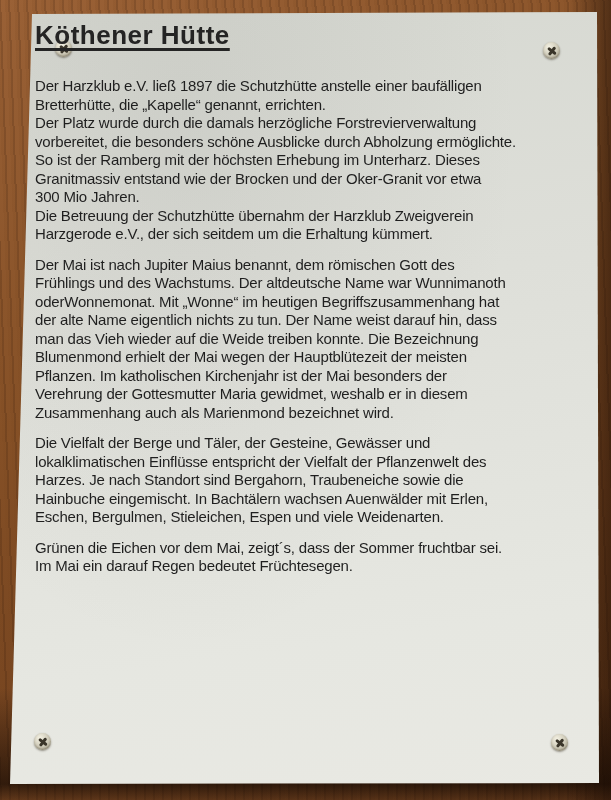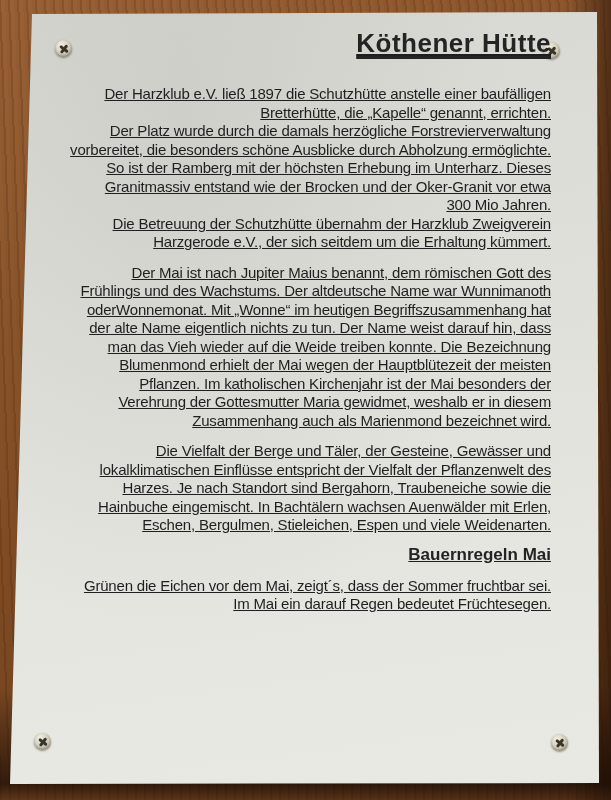--- a/index.html
+++ b/index.html
@@ -29,25 +29,24 @@
     inset: 0;
     clip-path: polygon(32px 14px, 597px 12px, 599px 783px, 10px 784px);
     background:
       radial-gradient(ellipse at 30% 15%, rgba(120,120,115,.12), rgba(0,0,0,0) 55%),
       linear-gradient(172deg, #d6d8d1 0%, #dedfd9 38%, #e6e7e1 78%, #e9e9e3 100%);
     filter: drop-shadow(0 3px 3px rgba(30,8,28,.55));
   }
   .content {
     position: absolute;
     left: 35px;
-    top: 14px;
+    top: 6px;
     width: 516px;
-    text-align: right;
+    text-align: left;
     color: #1f1f1f;
-    text-decoration: underline;
   }
   .title {
     margin: 14px 0 26px;
     font-size: 26px;
     line-height: 31px;
     font-weight: bold;
     letter-spacing: .5px;
     text-decoration: underline;
     text-decoration-thickness: 2.5px;
     text-underline-offset: 4px;
@@ -127,19 +126,18 @@
 Pflanzen. Im katholischen Kirchenjahr ist der Mai besonders der
 Verehrung der Gottesmutter Maria gewidmet, weshalb er in diesem
 Zusammenhang auch als Marienmond bezeichnet wird.</p>
 
       <p class="body-text">Die Vielfalt der Berge und Täler, der Gesteine, Gewässer und
 lokalklimatischen Einflüsse entspricht der Vielfalt der Pflanzenwelt des
 Harzes. Je nach Standort sind Bergahorn, Traubeneiche sowie die
 Hainbuche eingemischt. In Bachtälern wachsen Auenwälder mit Erlen,
 Eschen, Bergulmen, Stieleichen, Espen und viele Weidenarten.</p>
 
-      <h2 class="section-heading">Bauernregeln Mai</h2>
       <p class="body-text">Grünen die Eichen vor dem Mai, zeigt´s, dass der Sommer fruchtbar sei.
 Im Mai ein darauf Regen bedeutet Früchtesegen.</p>
     </div>
 
   </div>
 </div>
 
 </body></html>

